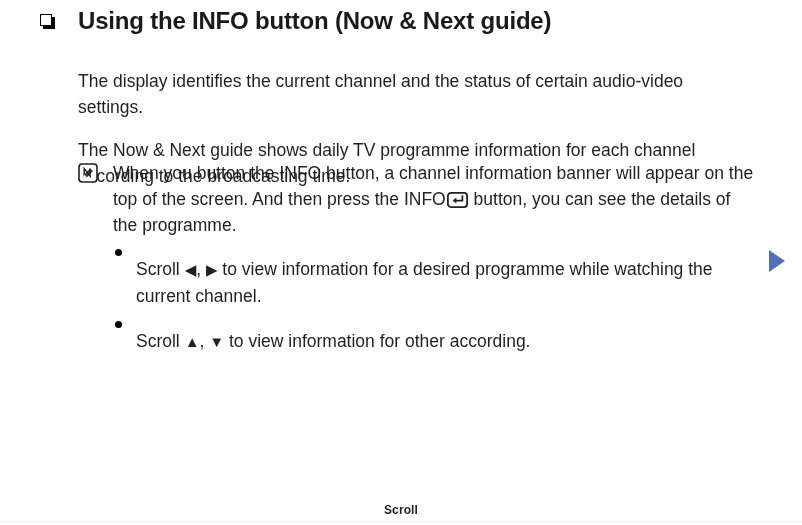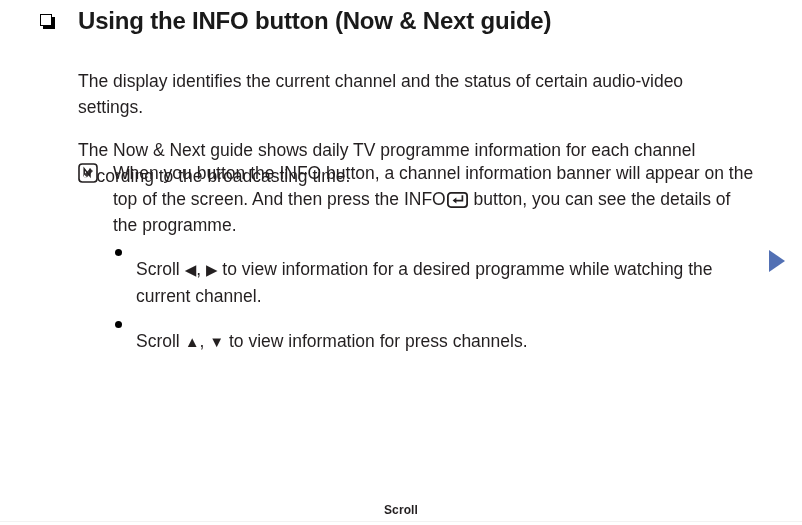--- a/index.html
+++ b/index.html
@@ -213,21 +213,21 @@
 
   <div class="sub-list">
 
     <div class="sub-item">
       <span class="dot"></span>
       <span class="sub-text"><span>Scroll </span><span class="arrow-glyph">◀</span><span>, </span><span class="arrow-glyph">▶</span><span> to view information for a desired programme while watching the current channel.</span></span>
     </div>
 
     <div class="sub-item">
       <span class="dot"></span>
-      <span class="sub-text"><span>Scroll </span><span class="arrow-glyph">▲</span><span>, </span><span class="arrow-glyph">▼</span><span> to view information for press channels.</span></span>
+      <span class="sub-text"><span>Scroll </span><span class="arrow-glyph">▲</span><span>, </span><span class="arrow-glyph">▼</span><span> to view information for other according.</span></span>
     </div>
 
   </div>
 
   <div class="nav-arrow"></div>
 
   <div class="footer">
     <span class="footer-text">Scroll</span>
   </div>
   <div class="footer-rule"></div>

